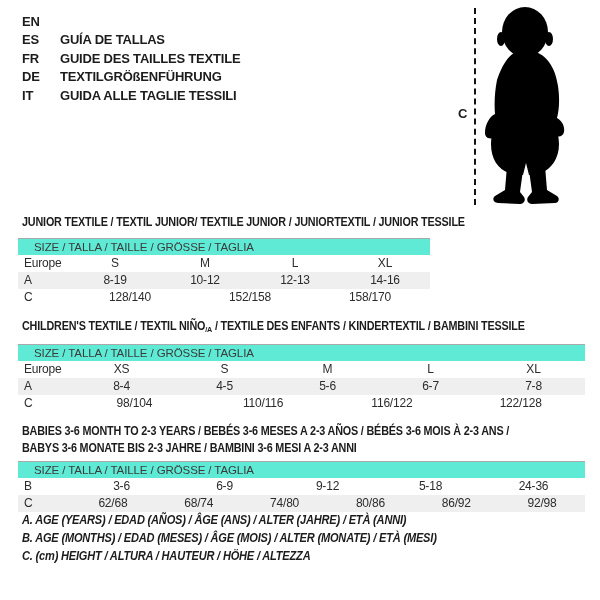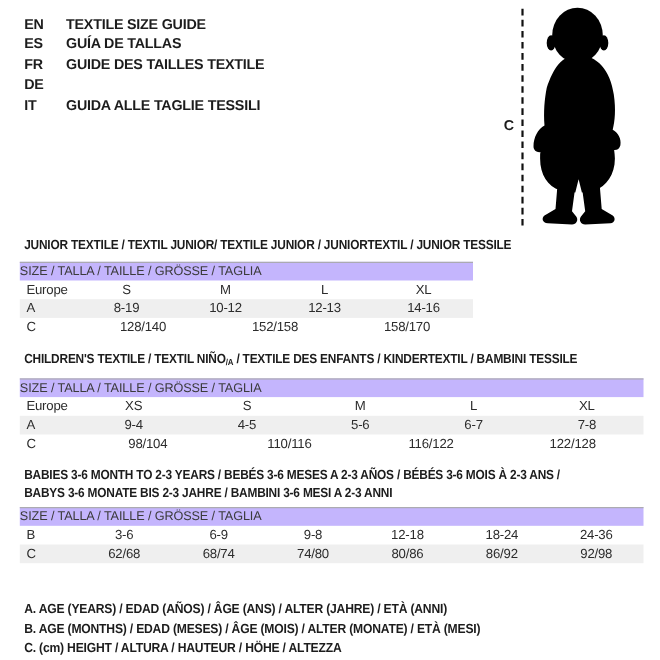--- a/index.html
+++ b/index.html
@@ -19,49 +19,49 @@
   .fig-label{left:458px;top:106px;font-weight:bold;font-size:13px;}
   .baby{left:478px;top:6px;}
   
   .sec-title{font-weight:bold;font-size:12px;letter-spacing:-.2px;white-space:nowrap;
     transform:scaleX(.9);transform-origin:0 50%;}
   .sub{font-size:8px;position:relative;top:2px;}
   
   .sztable{left:18px;}
   .t-narrow{width:412px;}
   .t-wide{width:567px;}
-  .thead{height:17px;line-height:17px;background:#c4b5fd;border-top:1px solid #a9a9a9;
-    font-size:11.5px;color:#3b3b3b;padding-left:0;letter-spacing:-.1px;box-sizing:border-box;}
+  .thead{height:17px;line-height:17px;background:#5eead4;border-top:1px solid #a9a9a9;
+    font-size:11.5px;color:#3b3b3b;padding-left:16px;letter-spacing:-.1px;box-sizing:border-box;}
   .trow{display:flex;height:17px;line-height:17px;font-size:12px;color:#2c2c2c;}
   .trow.alt{background:#efefef;}
   .tlabel{width:52px;padding-left:6px;box-sizing:border-box;letter-spacing:-.2px;}
   .tcell{flex:1;text-align:center;letter-spacing:-.2px;}
   
-  .notes{left:22px;top:546px;}
+  .notes{left:22px;top:513px;font-style:italic;}
   .note-line{height:18px;font-weight:bold;font-size:12px;letter-spacing:-.2px;white-space:nowrap;
     transform:scaleX(.92);transform-origin:0 50%;}
 </style>
 </head>
 <body>
 
 <div class="abs lang-block">
   <div class="lang-row">
     <span class="lang-code">EN</span>
-    <span class="lang-label">TEXTILE SIZE GUIDE</span>
   </div>
   <div class="lang-row">
     <span class="lang-code">ES</span>
     <span class="lang-label">GUÍA DE TALLAS</span>
   </div>
   <div class="lang-row">
     <span class="lang-code">FR</span>
     <span class="lang-label">GUIDE DES TAILLES TEXTILE</span>
   </div>
   <div class="lang-row">
     <span class="lang-code">DE</span>
+    <span class="lang-label">TEXTILGRÖßENFÜHRUNG</span>
   </div>
   <div class="lang-row">
     <span class="lang-code">IT</span>
     <span class="lang-label">GUIDA ALLE TAGLIE TESSILI</span>
   </div>
 </div>
 
 <div class="abs dash-line"></div>
 <span class="abs fig-label">C</span>
 <svg class="abs baby" width="97" height="202" viewBox="0 0 97 202">
@@ -120,21 +120,21 @@
   <div class="trow">
     <span class="tlabel">Europe</span>
     <span class="tcell">XS</span>
     <span class="tcell">S</span>
     <span class="tcell">M</span>
     <span class="tcell">L</span>
     <span class="tcell">XL</span>
   </div>
   <div class="trow alt">
     <span class="tlabel">A</span>
-    <span class="tcell">9-4</span>
+    <span class="tcell">8-4</span>
     <span class="tcell">4-5</span>
     <span class="tcell">5-6</span>
     <span class="tcell">6-7</span>
     <span class="tcell">7-8</span>
   </div>
   <div class="trow">
     <span class="tlabel">C</span>
     <span class="tcell">98/104</span>
     <span class="tcell">110/116</span>
     <span class="tcell">116/122</span>
@@ -144,23 +144,22 @@
 
 <div class="abs sec-title" style="left:22px;top:424px;">BABIES 3-6 MONTH TO 2-3 YEARS / BEBÉS 3-6 MESES A 2-3 AÑOS / BÉBÉS 3-6 MOIS À 2-3 ANS /</div>
 <div class="abs sec-title" style="left:22px;top:441px;">BABYS 3-6 MONATE BIS 2-3 JAHRE / BAMBINI 3-6 MESI A 2-3 ANNI</div>
 
 <div class="abs sztable t-wide" style="top:461px;">
   <div class="thead">SIZE / TALLA / TAILLE / GRÖSSE / TAGLIA</div>
   <div class="trow">
     <span class="tlabel">B</span>
     <span class="tcell">3-6</span>
     <span class="tcell">6-9</span>
-    <span class="tcell">9-8</span>
-    <span class="tcell">12-18</span>
-    <span class="tcell">18-24</span>
+    <span class="tcell">9-12</span>
+    <span class="tcell">5-18</span>
     <span class="tcell">24-36</span>
   </div>
   <div class="trow alt">
     <span class="tlabel">C</span>
     <span class="tcell">62/68</span>
     <span class="tcell">68/74</span>
     <span class="tcell">74/80</span>
     <span class="tcell">80/86</span>
     <span class="tcell">86/92</span>
     <span class="tcell">92/98</span>

